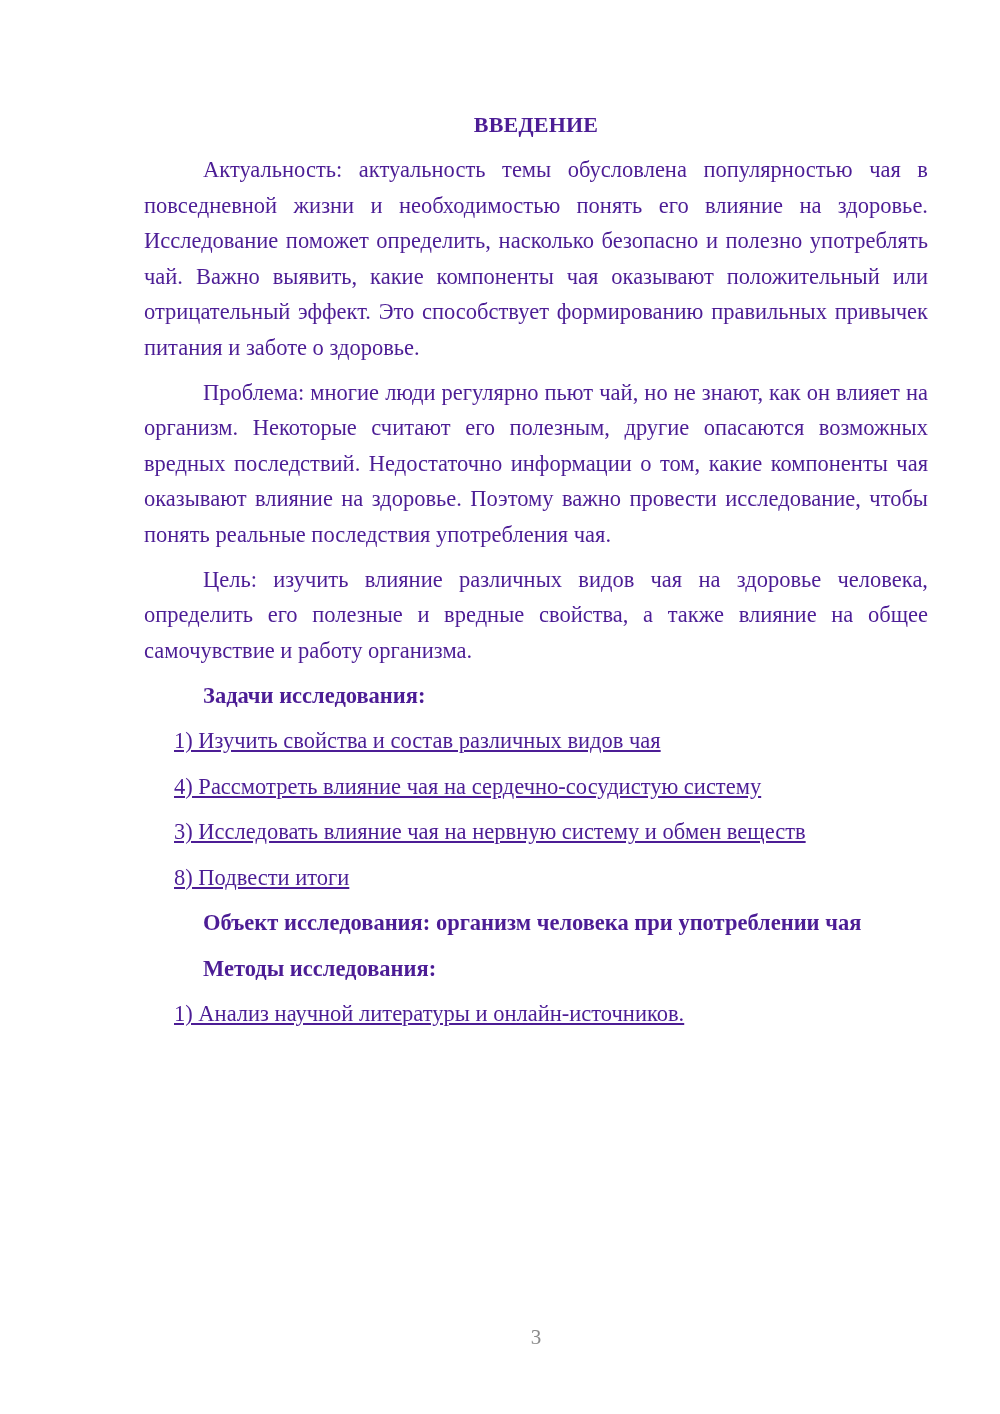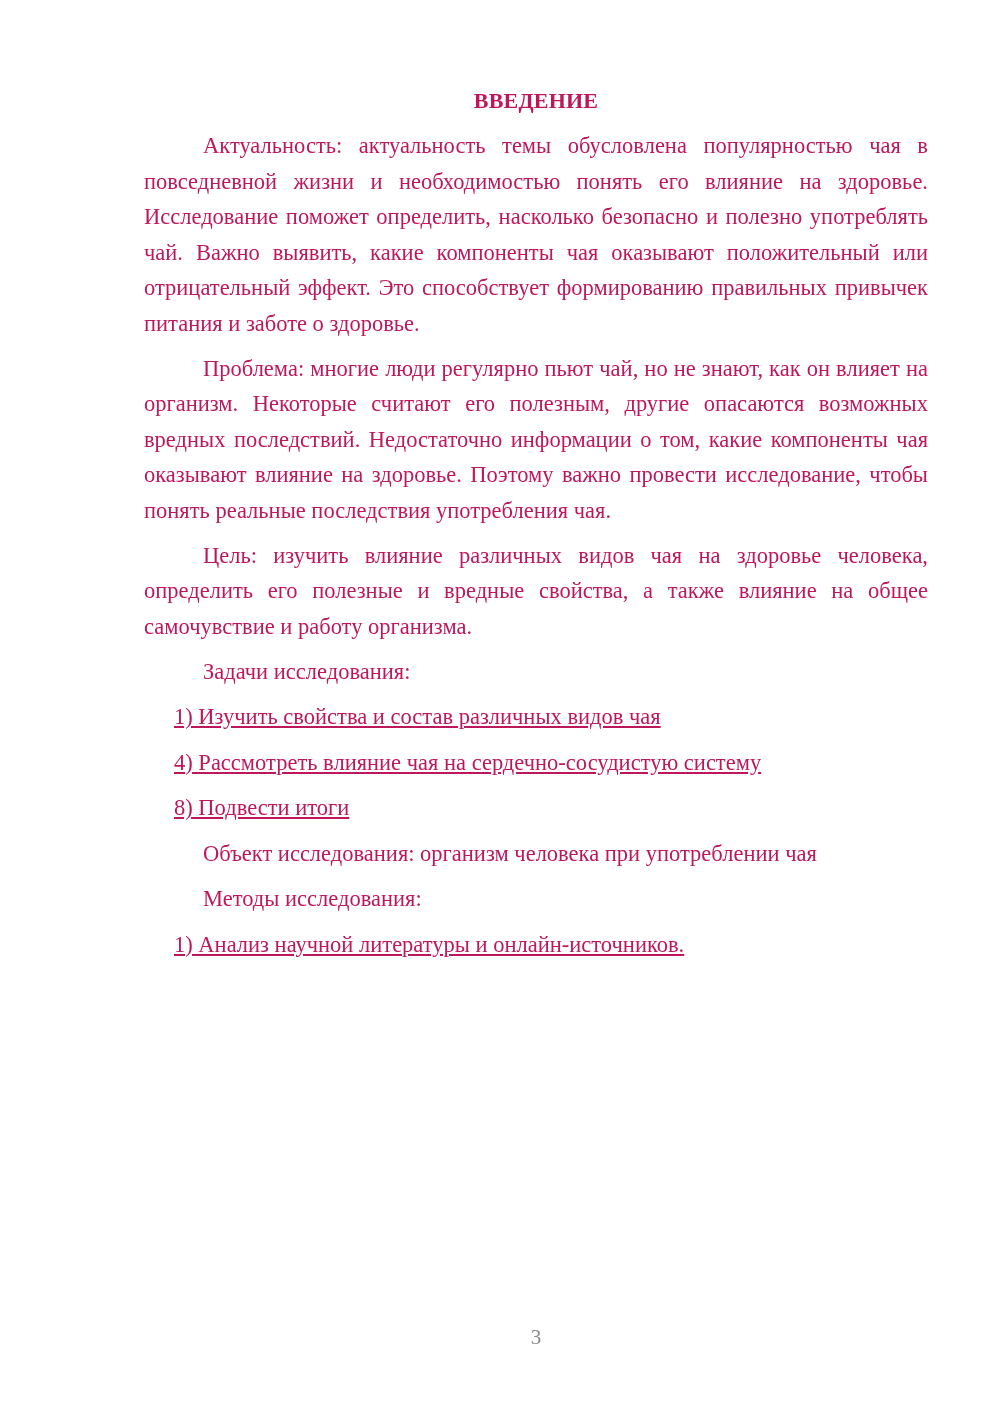--- a/index.html
+++ b/index.html
@@ -1,30 +1,30 @@
 <!DOCTYPE html>
 <html><head>
   <meta charset="utf-8">
   <style>
     html, body { margin: 0; padding: 0; background: #ffffff; }
     body { width: 1000px; height: 1414px; position: relative; overflow: hidden; }
     .page {
-      position: absolute; left: 144px; top: 84px; width: 784px;
+      position: absolute; left: 144px; top: 108px; width: 784px;
       font-family: "Liberation Serif", "DejaVu Serif", serif;
-      font-size: 22.5px; color: #be185d; line-height: 35.5px;
+      font-size: 22.5px; color: #4c1d95; line-height: 35.5px;
     }
     .title {
       text-align: center; font-weight: bold; font-size: 22px;
       margin: 0 0 10px 0; line-height: 34px; letter-spacing: 0.2px;
     }
     .para {
       text-align: justify; text-indent: 59px; margin: 0 0 9.5px 0;
     }
     .line { margin: 0 0 10px 0; white-space: nowrap; }
-    .indent { padding-left: 59px; }
+    .indent { padding-left: 59px; font-weight: bold; }
     .num { padding-left: 30px; text-decoration: underline; }
     .pagenum {
       position: absolute; top: 1325px; left: 0; width: 1072px; text-align: center;
       font-family: "Liberation Serif", "DejaVu Serif", serif;
       font-size: 21px; color: #8a8a8a;
     }
   </style>
 </head>
 <body>
 
@@ -32,20 +32,21 @@
   <div class="title">ВВЕДЕНИЕ</div>
 
   <p class="para">Актуальность: актуальность темы обусловлена популярностью чая в повседневной жизни и необходимостью понять его влияние на здоровье. Исследование поможет определить, насколько безопасно и полезно употреблять чай. Важно выявить, какие компоненты чая оказывают положительный или отрицательный эффект. Это способствует формированию правильных привычек питания и заботе о здоровье.</p>
   <p class="para">Проблема: многие люди регулярно пьют чай, но не знают, как он влияет на организм. Некоторые считают его полезным, другие опасаются возможных вредных последствий. Недостаточно информации о том, какие компоненты чая оказывают влияние на здоровье. Поэтому важно провести исследование, чтобы понять реальные последствия употребления чая.</p>
   <p class="para">Цель: изучить влияние различных видов чая на здоровье человека, определить его полезные и вредные свойства, а также влияние на общее самочувствие и работу организма.</p>
 
   <div class="line indent">Задачи исследования:</div>
   <div>
     <div class="line num">1) Изучить свойства и состав различных видов чая</div>
     <div class="line num">4) Рассмотреть влияние чая на сердечно-сосудистую систему</div>
+    <div class="line num">3) Исследовать влияние чая на нервную систему и обмен веществ</div>
     <div class="line num">8) Подвести итоги</div>
   </div>
 
   <div class="line indent">Объект исследования: организм человека при употреблении чая</div>
 
   <div class="line indent">Методы исследования:</div>
   <div>
     <div class="line num">1) Анализ научной литературы и онлайн-источников.</div>
   </div>
 </div>

